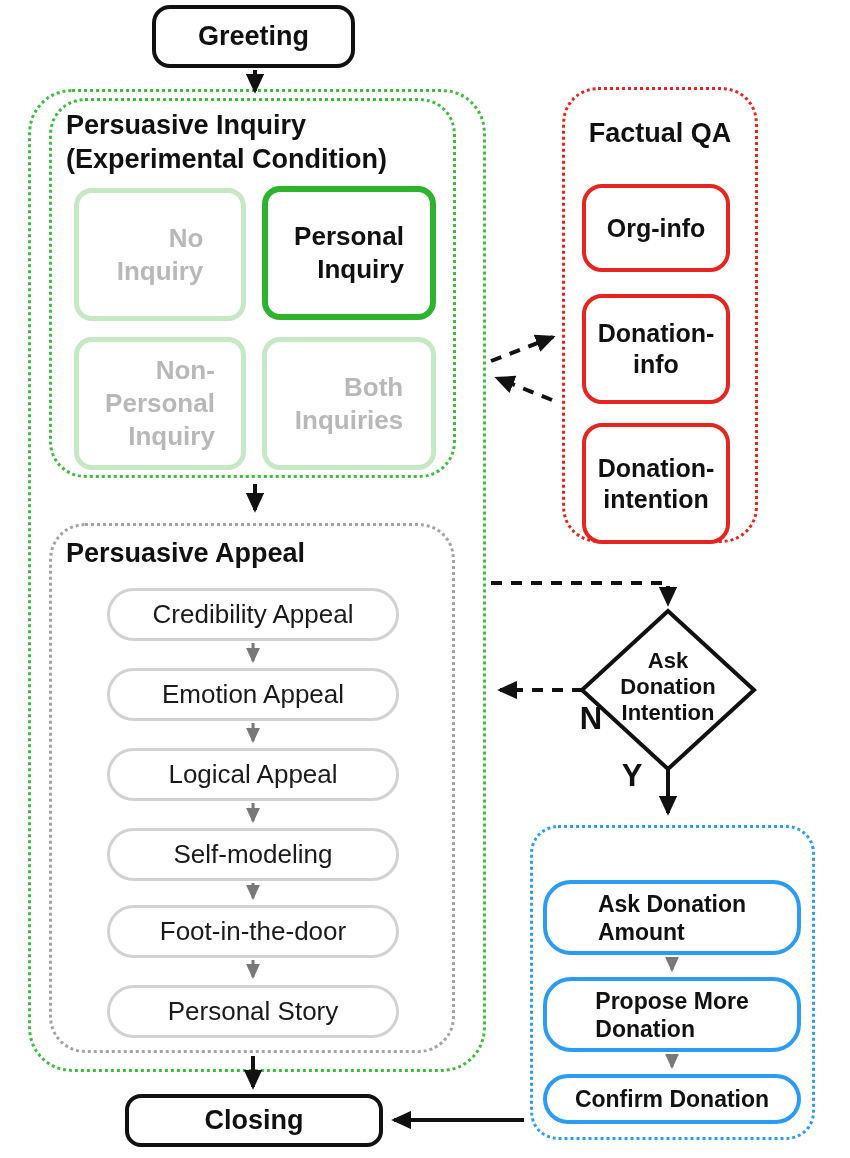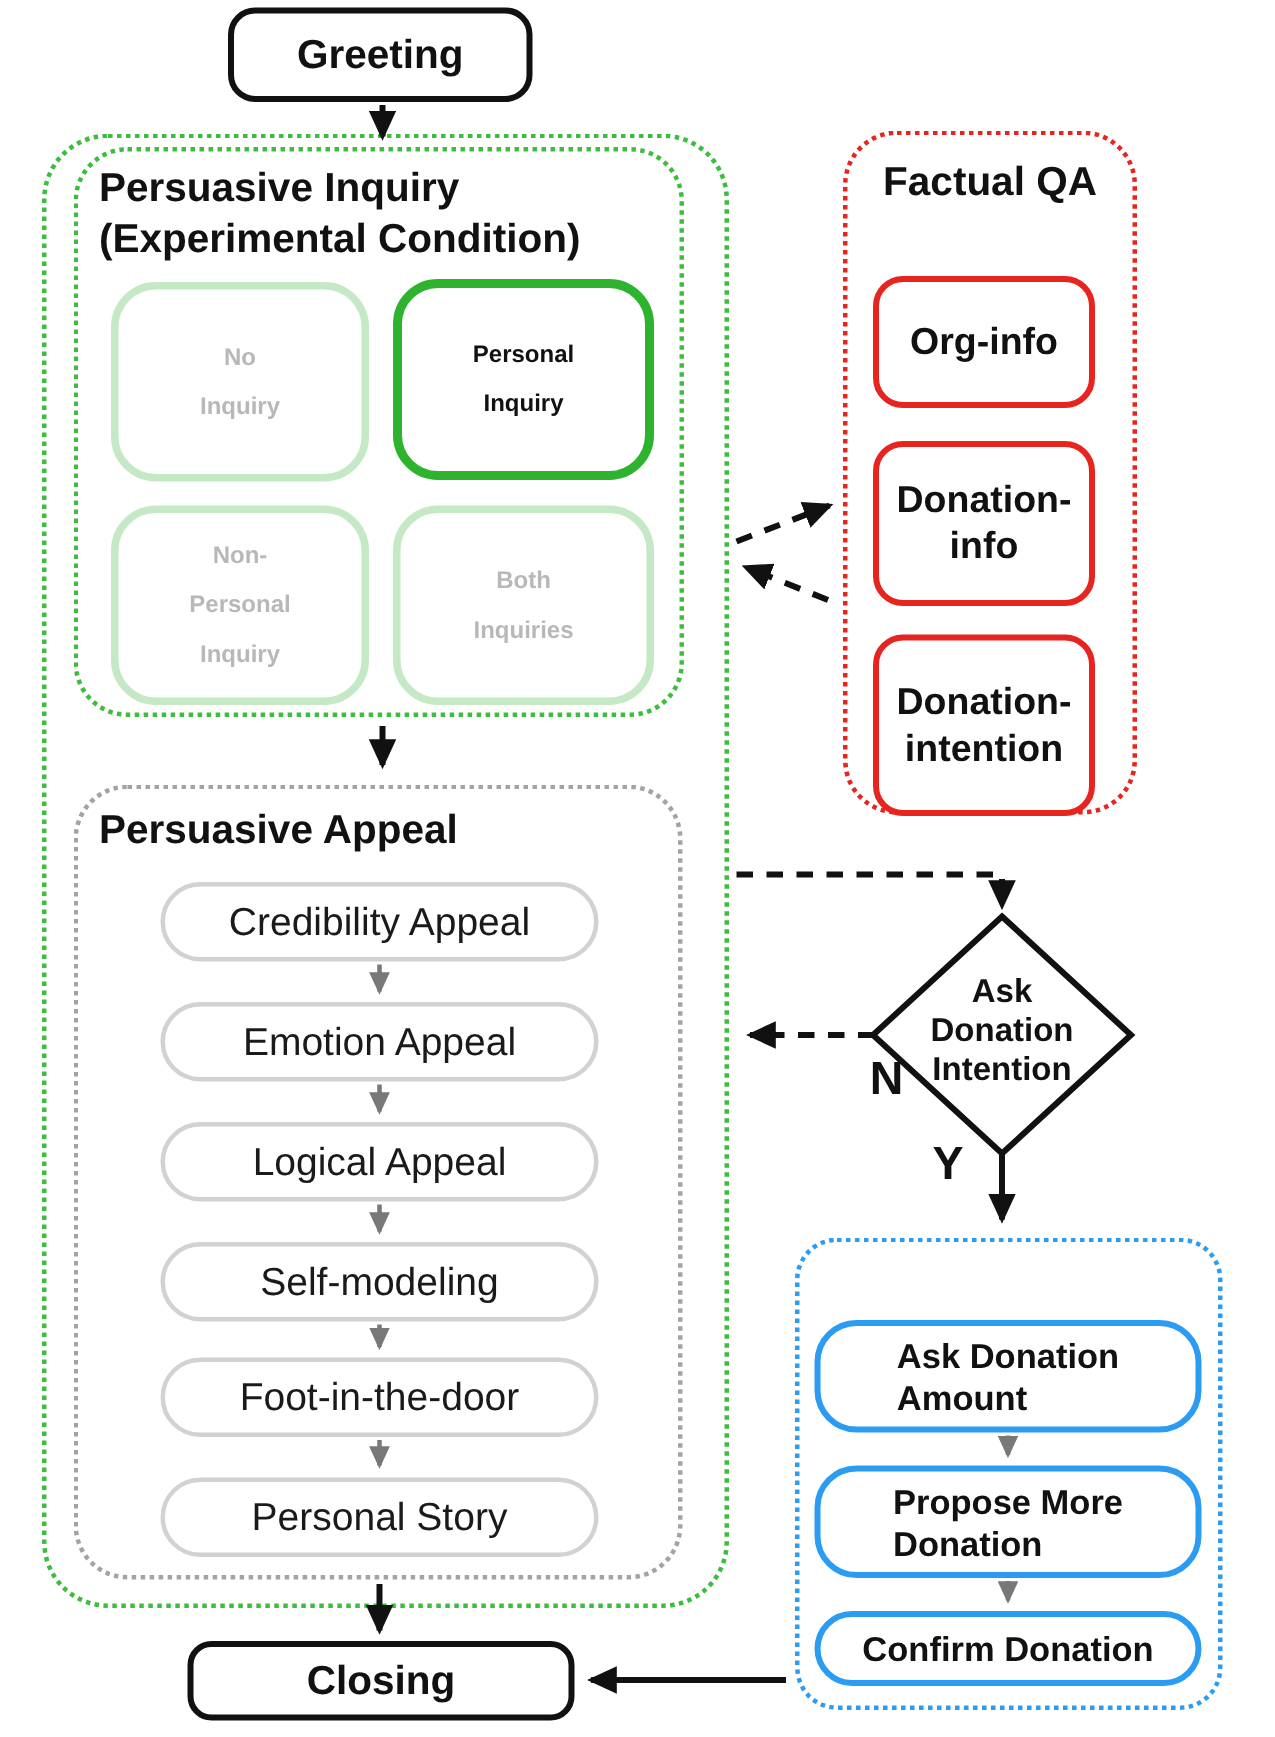--- a/index.html
+++ b/index.html
@@ -21,23 +21,23 @@
   .grp { border-radius:36px; background:transparent; z-index:1; }
   .grp.green { border:3px dotted #3dbd3d; }
   .grp.gray  { border:3px dotted #a3a3a3; }
   .grp.red   { border:3px dotted #e62420; }
   .grp.blue  { border:3px dotted #2b9cf2; }
 
   .grp-title { font-weight:bold; font-size:27px; line-height:34px; z-index:3; }
 
   
   .opt {
-    border:5px solid #c5e8c5; border-radius:30px; background:#ffffff;
-    display:flex; align-items:center; justify-content:center; text-align:center;
-    font-weight:bold; font-size:16px; line-height:33px; color:#b8b8b8; z-index:3;
+    border:5px solid #c5e8c5; border-radius:18px; background:#ffffff;
+    display:flex; align-items:center; justify-content:center; text-align:right;
+    font-weight:bold; font-size:26px; line-height:33px; color:#b8b8b8; z-index:3;
   }
   .opt.active { border:6px solid #2eb32e; color:#111111; }
 
   
   .pill {
     border:3px solid #d2d2d2; border-radius:28px; background:#ffffff;
     display:flex; align-items:center; justify-content:center;
     font-size:26px; font-weight:500; color:#1a1a1a; z-index:3;
   }
 
@@ -122,21 +122,21 @@
   <div class="abs grp-title" style="left:66px; top:536px; width:360px;">Persuasive Appeal</div>
 
   <div class="abs pill" style="left:107px; top:588px; width:292px; height:53px;">Credibility Appeal</div>
   <div class="abs pill" style="left:107px; top:668px; width:292px; height:53px;">Emotion Appeal</div>
   <div class="abs pill" style="left:107px; top:748px; width:292px; height:53px;">Logical Appeal</div>
   <div class="abs pill" style="left:107px; top:828px; width:292px; height:53px;text-align:center;">Self-modeling</div>
   <div class="abs pill" style="left:107px; top:905px; width:292px; height:53px;">Foot-in-the-door</div>
   <div class="abs pill" style="left:107px; top:985px; width:292px; height:53px;">Personal Story</div>
 
   <div class="abs grp red" style="left:562px; top:87px; width:196px; height:456px;"></div>
-  <div class="abs grp-title" style="left:562px; top:104px; width:196px; text-align:center;">Factual QA</div>
+  <div class="abs grp-title" style="left:562px; top:116px; width:196px; text-align:center;">Factual QA</div>
 
   <div class="abs redbox ml" style="left:582px; top:163px; width:148px; height:88px;">Org-info</div>
   <div class="abs redbox ml" style="left:582px; top:273px; width:148px; height:110px;">Donation-
 info</div>
   <div class="abs redbox ml" style="left:582px; top:402px; width:148px; height:121px;">Donation-
 intention</div>
 
   <div class="abs diamond-label ml" style="left:600px; top:648px; width:136px;">Ask
 Donation
 Intention</div>

